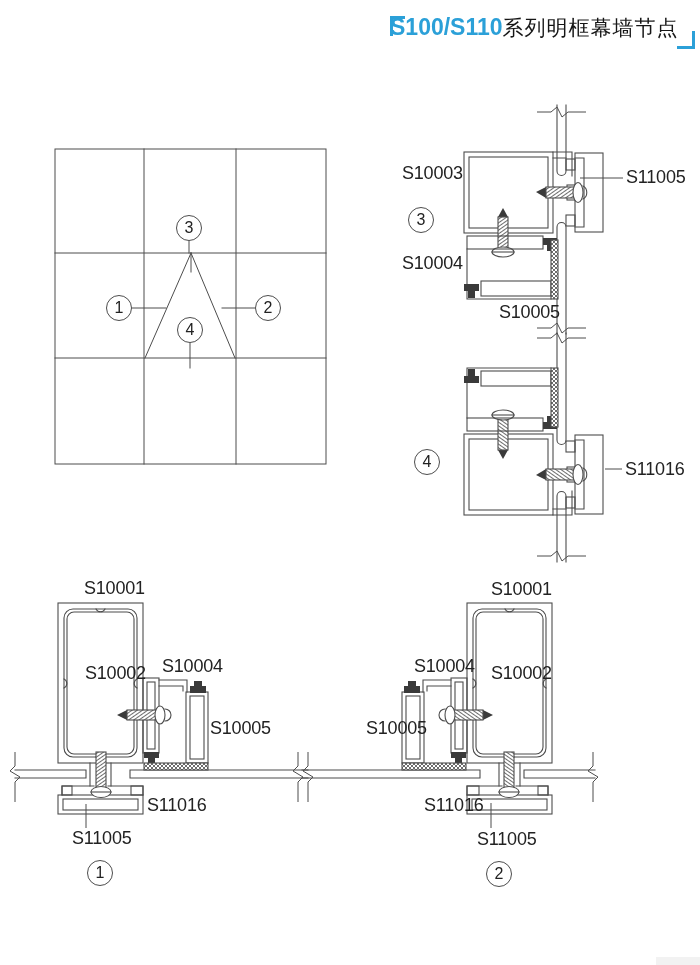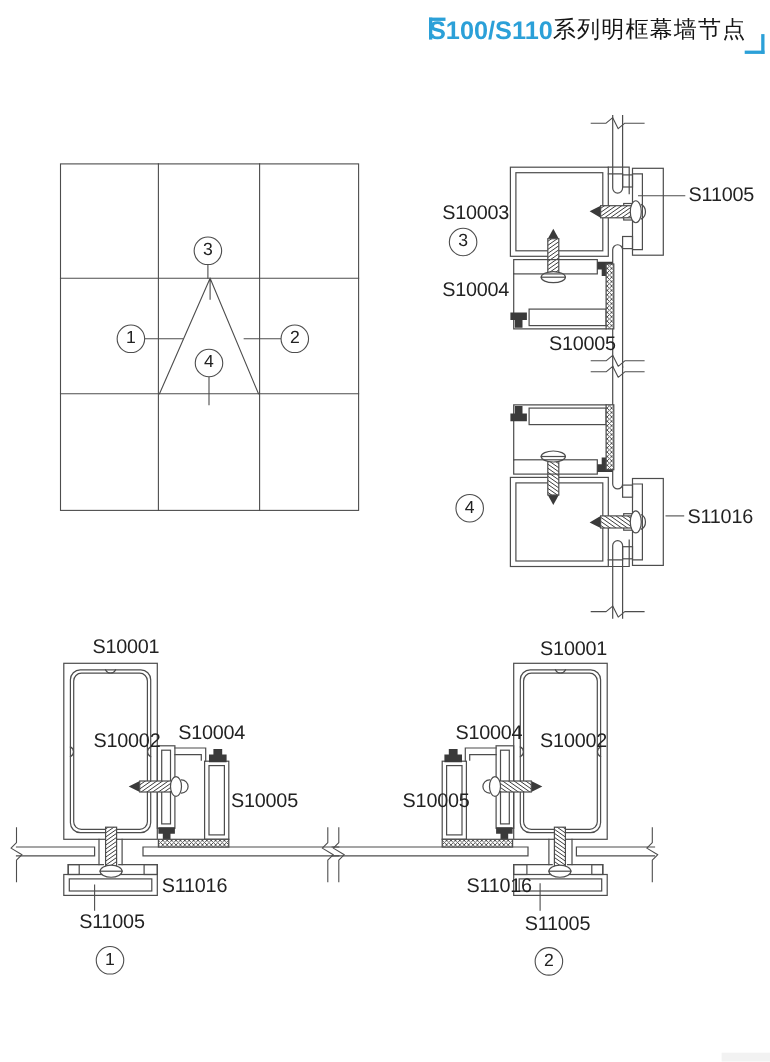--- a/index.html
+++ b/index.html
@@ -181,21 +181,21 @@
 <div class="title-wrap">
   <span class="title-code" style="color: rgb(43, 160, 216);">S100/S110</span><span class="title-cn">系列明框幕墙节点</span>
 </div>
 <div class="bracket-br" style="border-color: rgb(43, 160, 216);"></div>
 
 <div class="callout" style="left:106px;top:295px;">1</div>
 <div class="callout" style="left:255px;top:295px;">2</div>
 <div class="callout" style="left:176px;top:215px;">3</div>
 <div class="callout" style="left:177px;top:317px;">4</div>
 
-<div class="plabel" style="left:402px;top:184px;">S10003</div>
+<div class="plabel" style="left:402px;top:164px;">S10003</div>
 <div class="plabel" style="left:626px;top:168px;">S11005</div>
 <div class="plabel" style="left:402px;top:254px;">S10004</div>
 <div class="plabel" style="left:499px;top:303px;">S10005</div>
 <div class="callout" style="left:408px;top:207px;">3</div>
 
 <div class="plabel" style="left:625px;top:460px;">S11016</div>
 <div class="callout" style="left:414px;top:449px;">4</div>
 
 <div class="plabel" style="left:84px;top:579px;">S10001</div>
 <div class="plabel" style="left:85px;top:664px;">S10002</div>

